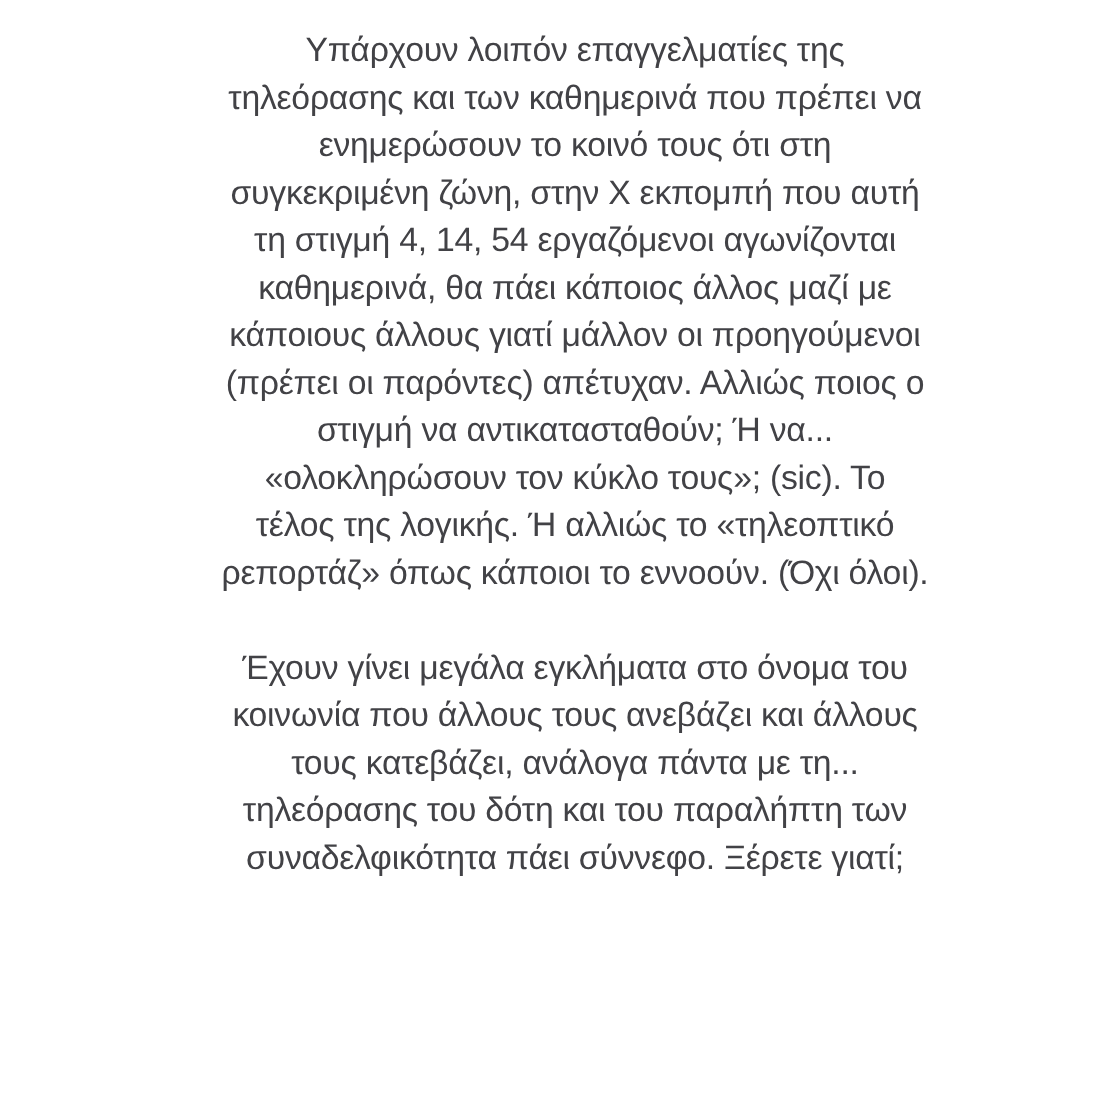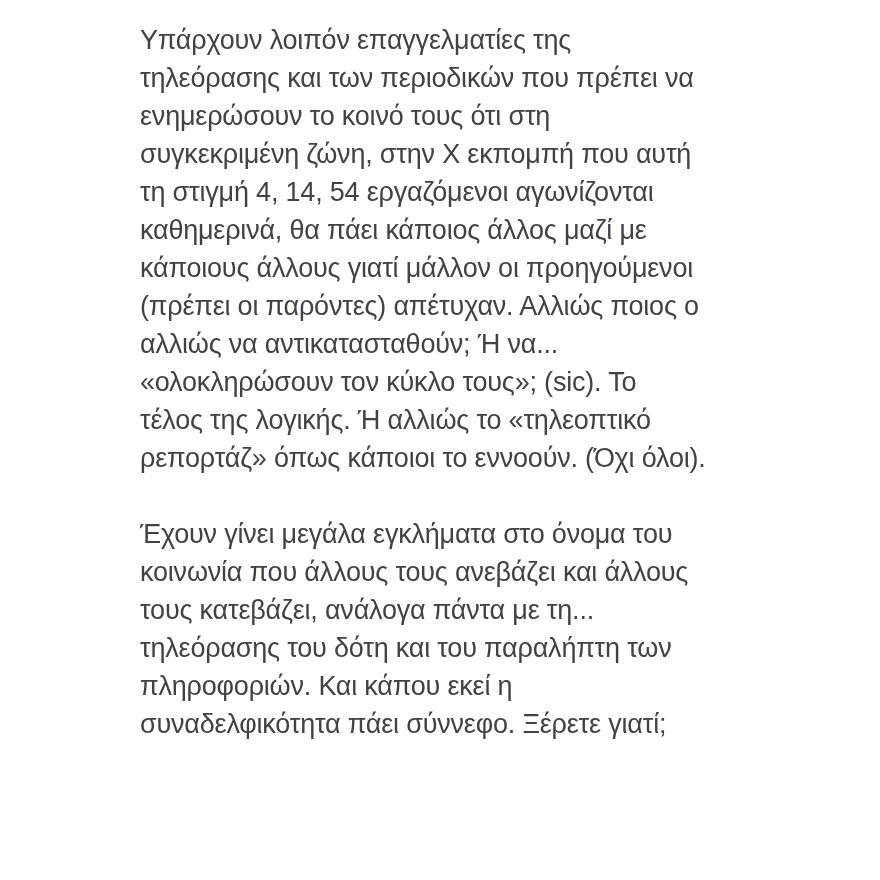--- a/index.html
+++ b/index.html
@@ -22,54 +22,54 @@
   .article {
     position: absolute;
     left: 140px;
     top: 21px;
     width: 640px;
     color: #424246;
     font-size: 27px;
     line-height: 38px;
     letter-spacing: -0.2px;
     font-weight: 400;
+    text-align: center;
   }
   .paragraph {
     margin: 0 0 38px 0;
     padding: 0;
   }
   .paragraph:last-child {
     margin-bottom: 0;
   }
   .text-line {
     display: block;
     white-space: nowrap;
   }
 </style>
 </head>
 <body style="background: rgb(255, 255, 255);">
 
 <div class="page">
   <div class="article" id="article" style="color: rgb(66, 66, 70);">
       <p class="paragraph">
         <span class="text-line">Υπάρχουν λοιπόν επαγγελματίες της</span>
-        <span class="text-line">τηλεόρασης και των περιοδικών που πρέπει να</span>
+        <span class="text-line">τηλεόρασης και των καθημερινά που πρέπει να</span>
         <span class="text-line">ενημερώσουν το κοινό τους ότι στη</span>
         <span class="text-line">συγκεκριμένη ζώνη, στην Χ εκπομπή που αυτή</span>
         <span class="text-line">τη στιγμή 4, 14, 54 εργαζόμενοι αγωνίζονται</span>
         <span class="text-line">καθημερινά, θα πάει κάποιος άλλος μαζί με</span>
         <span class="text-line">κάποιους άλλους γιατί μάλλον οι προηγούμενοι</span>
         <span class="text-line">(πρέπει οι παρόντες) απέτυχαν. Αλλιώς ποιος ο</span>
-        <span class="text-line">αλλιώς να αντικατασταθούν; Ή να...</span>
+        <span class="text-line">στιγμή να αντικατασταθούν; Ή να...</span>
         <span class="text-line">«ολοκληρώσουν τον κύκλο τους»; (sic). Το</span>
         <span class="text-line">τέλος της λογικής. Ή αλλιώς το «τηλεοπτικό</span>
         <span class="text-line">ρεπορτάζ» όπως κάποιοι το εννοούν. (Όχι όλοι).</span>
       </p>
       <p class="paragraph">
         <span class="text-line">Έχουν γίνει μεγάλα εγκλήματα στο όνομα του</span>
         <span class="text-line">κοινωνία που άλλους τους ανεβάζει και άλλους</span>
         <span class="text-line">τους κατεβάζει, ανάλογα πάντα με τη...</span>
         <span class="text-line">τηλεόρασης του δότη και του παραλήπτη των</span>
-        <span class="text-line">πληροφοριών. Και κάπου εκεί η</span>
         <span class="text-line">συναδελφικότητα πάει σύννεφο. Ξέρετε γιατί;</span>
       </p>
     </div>
 </div>
 
 </body></html>

